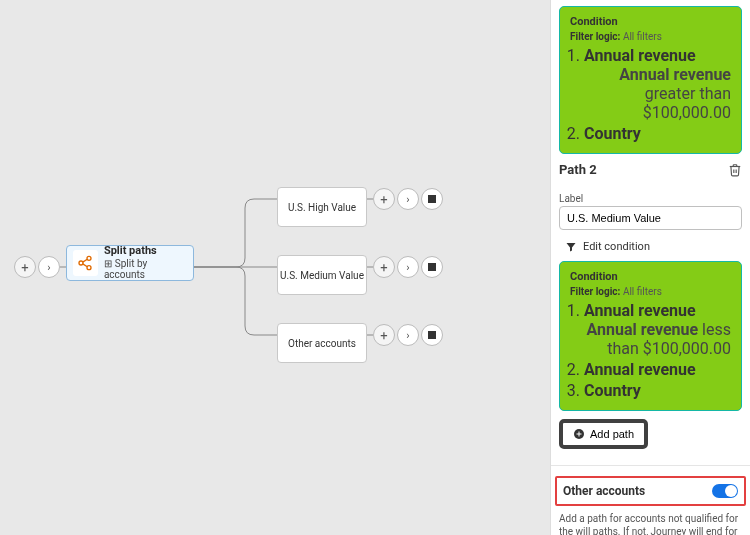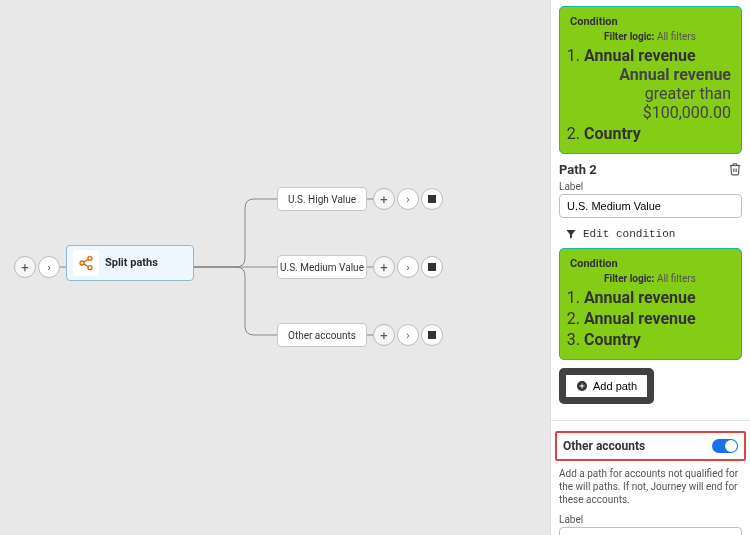--- a/index.html
+++ b/index.html
@@ -10,54 +10,54 @@
 .node-start { position: absolute; left: 14px; top: 256px; display: flex; align-items: center; gap: 2px; }
 .circle-btn { width: 22px; height: 22px; border-radius: 50%; border: 1px solid #bbb; background: #f5f5f5; display: flex; align-items: center; justify-content: center; cursor: pointer; font-size: 13px; color: #555; }
 .chev-btn { width: 22px; height: 22px; border-radius: 50%; border: 1px solid #bbb; background: #fff; display: flex; align-items: center; justify-content: center; font-size: 11px; color: #555; }
 
 .split-node { position: absolute; left: 66px; top: 245px; width: 128px; height: 36px; background: #eef7fe; border: 1px solid #8db8dd; border-radius: 4px; display: flex; align-items: center; padding: 4px 6px; gap: 6px; }
 .split-icon { width: 26px; height: 26px; border-radius: 3px; background: #fff; display: flex; align-items: center; justify-content: center; }
 .split-text { display: flex; flex-direction: column; line-height: 1.15; }
 .split-title { font-size: 11px; font-weight: 700; color: #2a2a2a; }
 .split-sub { font-size: 10px; color: #444; }
 
-.path-node { position: absolute; width: 90px; height: 24px; background: #fff; border: 1px solid #c8c8c8; border-radius: 4px; display: flex; align-items: center; justify-content: center; font-size: 10px; color: #333; }
+.path-node { position: absolute; width: 90px; height: 40px; background: #fff; border: 1px solid #c8c8c8; border-radius: 4px; display: flex; align-items: center; justify-content: center; font-size: 10px; color: #333; }
 .path1 { left: 277px; top: 187px; }
 .path2 { left: 277px; top: 255px; }
 .path3 { left: 277px; top: 323px; }
 
 .trail { position: absolute; display: flex; align-items: center; gap: 2px; }
 .trail1 { left: 373px; top: 188px; }
 .trail2 { left: 373px; top: 256px; }
 .trail3 { left: 373px; top: 324px; }
 .stop-btn { width: 22px; height: 22px; border-radius: 50%; border: 1px solid #bbb; background: #fff; display: flex; align-items: center; justify-content: center; }
 .stop-sq { width: 8px; height: 8px; background: #333; }
 
 svg.connectors { position: absolute; left: 0; top: 0; pointer-events: none; }
 
 .panel { position: absolute; right: 0; top: 0; width: 200px; height: 535px; background: #fff; border-left: 1px solid #ddd; padding: 6px 8px; overflow-y: auto; font-size: 11px; color: #333; }
 .cond-box { border: 1px solid #14b8a6; border-radius: 5px; padding: 8px 10px; margin-bottom: 8px; background: #84cc16; }
 .cond-title { font-weight: 700; font-size: 11px; margin-bottom: 3px; }
 .cond-filter { font-size: 10px; color: #555; margin-bottom: 4px; }
-.cond-filter strong { color: #333; margin-left: 34px; }
+.cond-filter strong { color: #333; }
 .cond-list { list-style: decimal; padding-left: 14px; font-size: 16px; }
 .cond-list li { margin-bottom: 2px; }
 .cond-list .fld { font-weight: 700; }
 .cond-list .rule { display: block; padding-left: 0; color: #444; text-align: right; }
 
-.path-header { display: flex; justify-content: space-between; margin: 6px 0 4px; }
+.path-header { display: flex; justify-content: space-between; align-items: center; margin: 6px 0 16px; }
 .path-header h3 { font-size: 13px; font-weight: 700; }
 .trash { width: 14px; height: 14px; cursor: pointer; color: #555; }
 
 .field-label { font-size: 10px; color: #555; margin-bottom: 2px; display: block; }
 .text-input { width: 100%; border: 1px solid #c0c0c0; border-radius: 4px; padding: 5px 7px; font-size: 11px; margin-bottom: 6px; }
 
-.edit-cond { display: flex; align-items: center; gap: 6px; font-size: 11px; padding: 4px 0 8px 6px; cursor: pointer; font-family: Liberation Mono, monospace; }
-
-.add-path { border: 7px solid #404040; border-radius: 5px; padding: 5px 10px; background: #fff; display: inline-flex; align-items: center; gap: 5px; font-size: 11px; cursor: pointer; margin-bottom: 10px; }
+.edit-cond { display: flex; align-items: center; gap: 6px; font-size: 11px; padding: 4px 0 8px 6px; cursor: pointer; }
+
+.add-path { border: 4px solid #404040; border-radius: 5px; padding: 5px 10px; background: #fff; display: inline-flex; align-items: center; gap: 5px; font-size: 11px; cursor: pointer; margin-bottom: 10px; }
 
 .divider { border: none; border-top: 1px solid #e5e5e5; margin: 6px -8px 10px; }
 
 .highlight-box { border: 2px solid #e34040; border-radius: 2px; padding: 6px 6px; margin: 0 -4px 6px; display: flex; justify-content: space-between; align-items: center; }
 .highlight-box h4 { font-size: 12px; font-weight: 700; }
 .toggle { width: 26px; height: 14px; background: #1473e6; border-radius: 8px; position: relative; cursor: pointer; }
 .toggle::after { content: ""; position: absolute; right: 1px; top: 1px; width: 12px; height: 12px; background: #fff; border-radius: 50%; }
 
 .helper { font-size: 10px; color: #555; line-height: 1.3; margin-bottom: 8px; }
 </style>
@@ -89,20 +89,21 @@
       <svg width="16" height="16" viewBox="0 0 24 24" fill="none" stroke="#e06a00" stroke-width="2">
           <circle cx="18" cy="5" r="3"></circle>
           <circle cx="6" cy="12" r="3"></circle>
           <circle cx="18" cy="19" r="3"></circle>
           <line x1="8.6" y1="10.6" x2="15.4" y2="6.4"></line>
           <line x1="8.6" y1="13.4" x2="15.4" y2="17.6"></line>
         </svg>
     </div>
     <div class="split-text">
       <span class="split-title">Split paths</span>
+      <span class="split-sub"><span>⊞</span> <span>Split by accounts</span></span>
     </div>
   </div>
 
   <div class="path-node path1">U.S. High Value</div>
   <div class="path-node path2">U.S. Medium Value</div>
   <div class="path-node path3">Other accounts</div>
 
   <div class="trail trail1">
     <div class="circle-btn">
         <span>+</span>
@@ -165,21 +166,21 @@
     <svg width="12" height="12" viewBox="0 0 24 24" fill="#333">
         <path d="M3 4h18l-7 9v6l-4 2v-8z"></path>
       </svg>
     <span>Edit condition</span>
   </div>
 
   <div class="cond-box">
     <div class="cond-title">Condition</div>
     <div class="cond-filter"><strong>Filter logic:</strong> <span>All filters</span></div>
     <ol class="cond-list">
-      <li><span class="fld">Annual revenue</span></li>
+      <li><span class="fld">Annual revenue</span><span class="rule"><strong>Annual revenue</strong> <span>less than $100,000.00</span></span></li>
       <li><span class="fld">Annual revenue</span></li>
       <li><span class="fld">Country</span></li>
     </ol>
   </div>
 
   <button class="add-path">
     <svg width="12" height="12" viewBox="0 0 24 24" fill="#333">
         <circle cx="12" cy="12" r="10"></circle>
         <path d="M12 7v10M7 12h10" stroke="#fff" stroke-width="2"></path>
       </svg>

